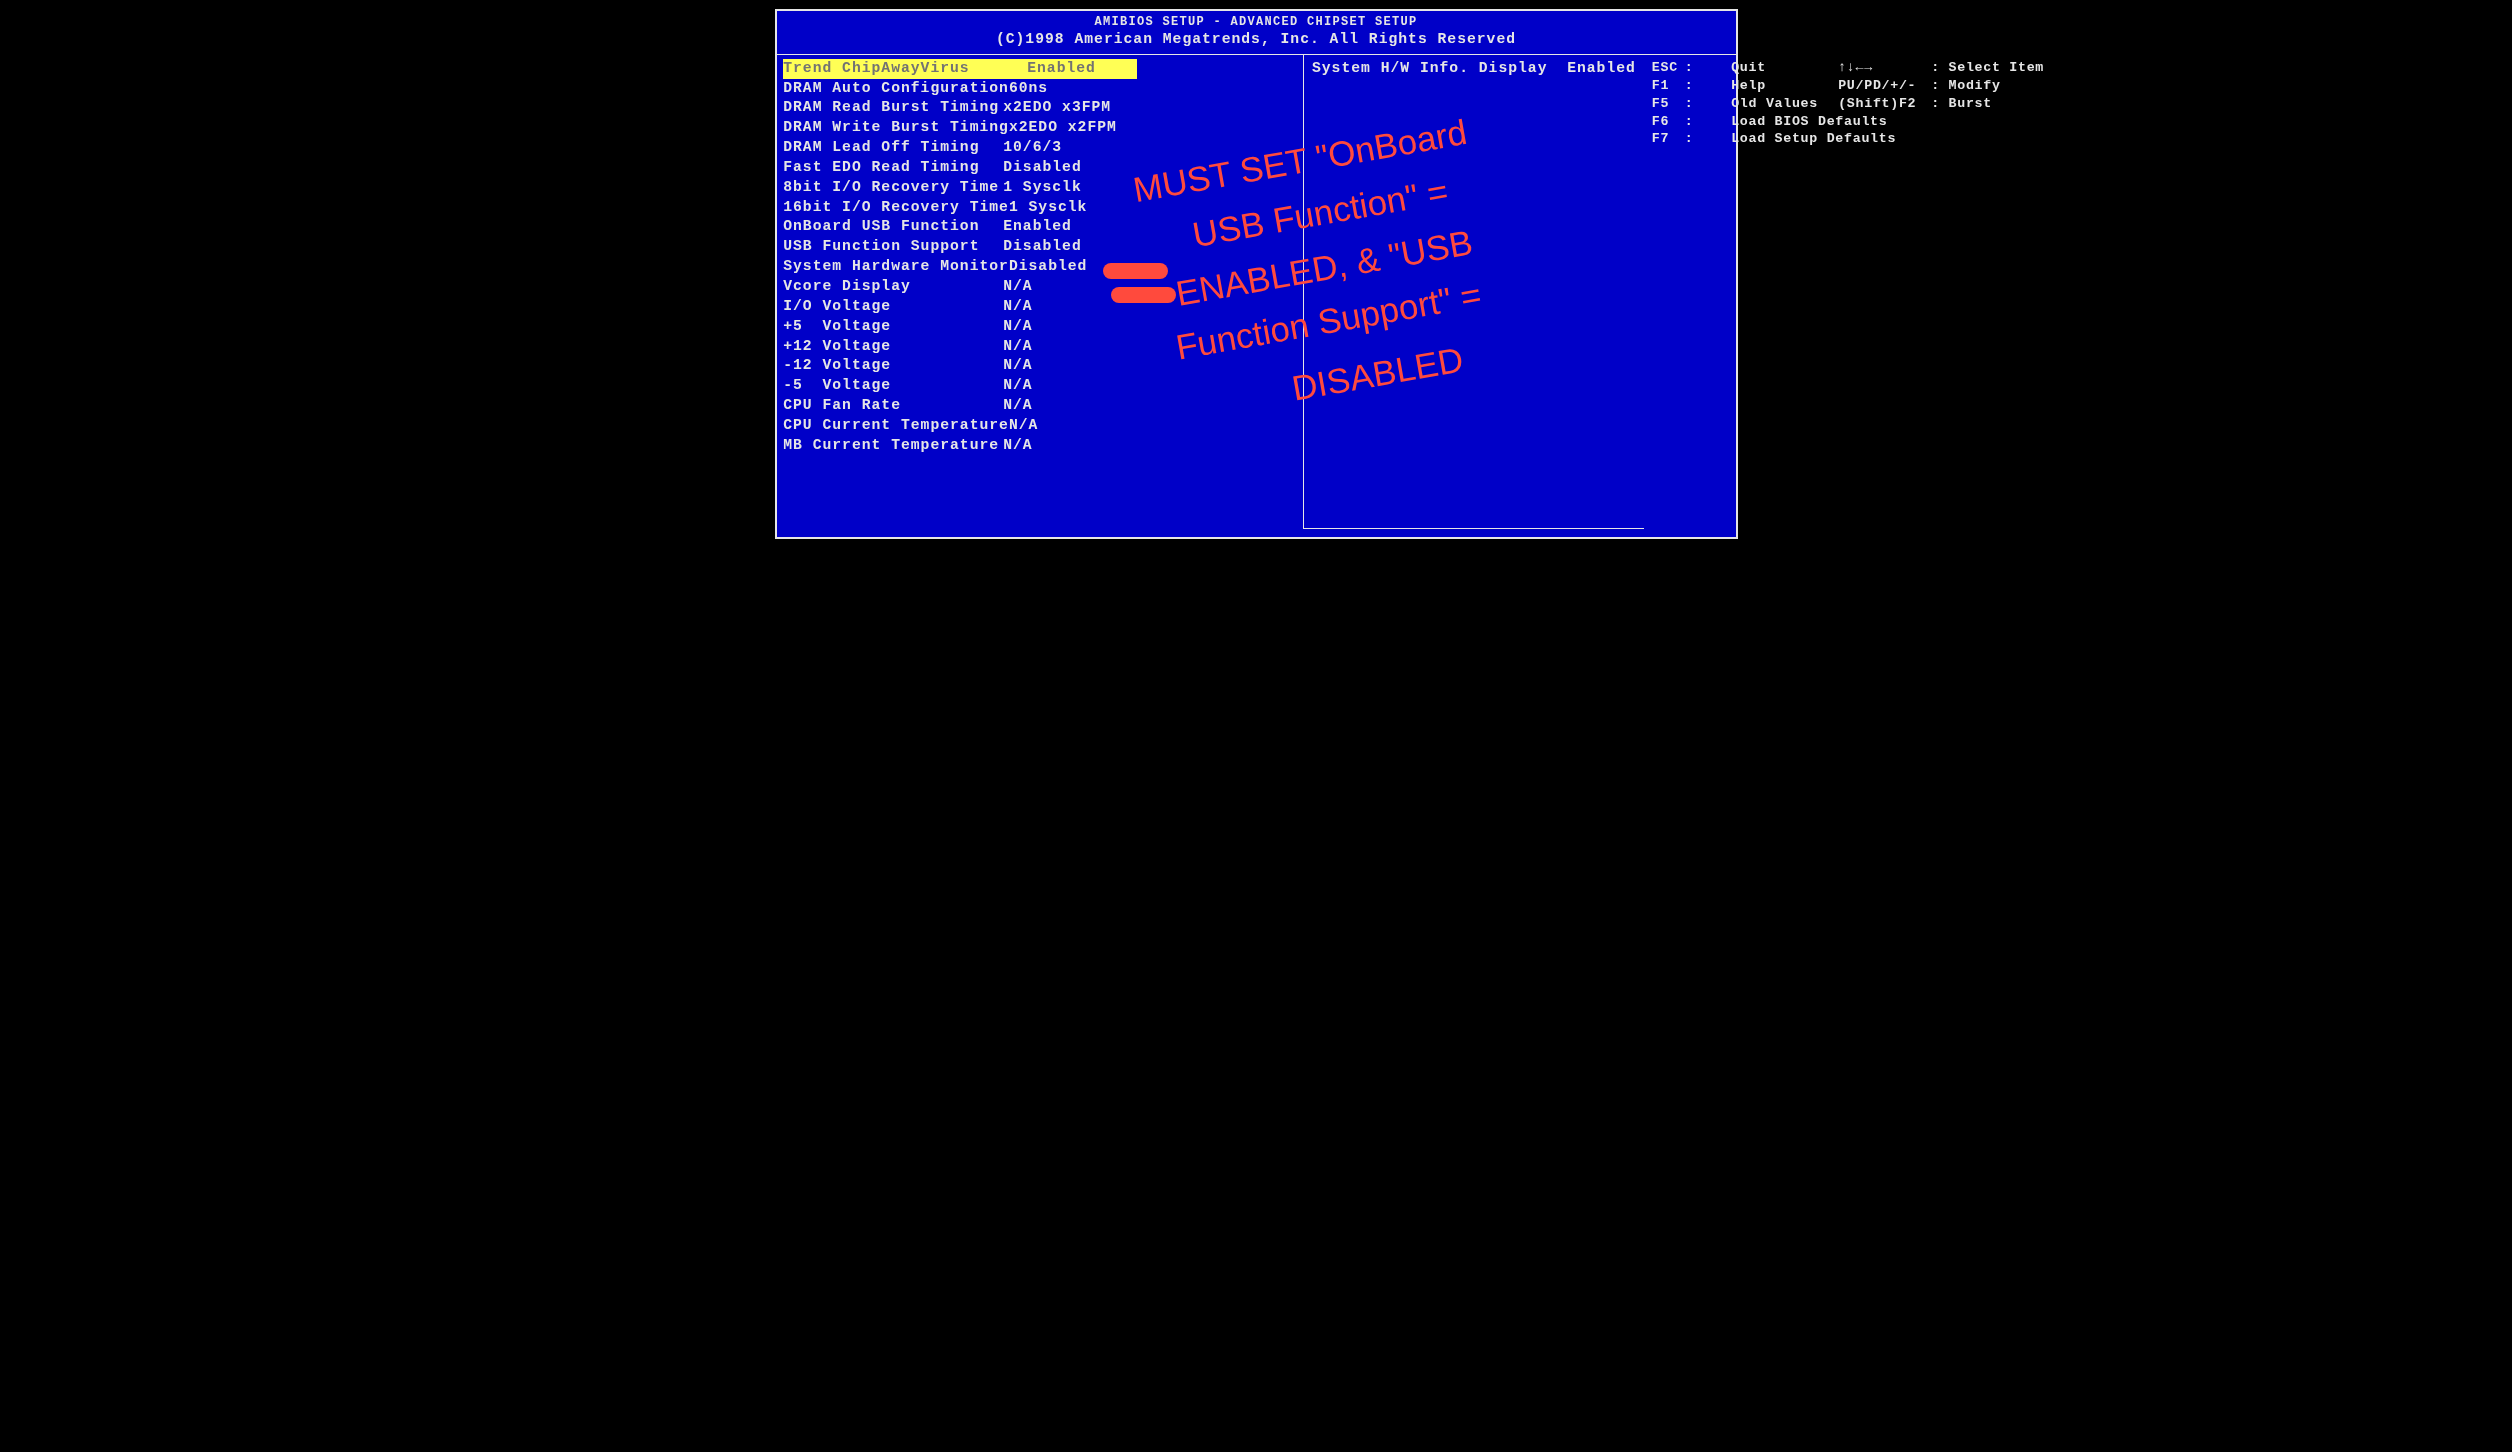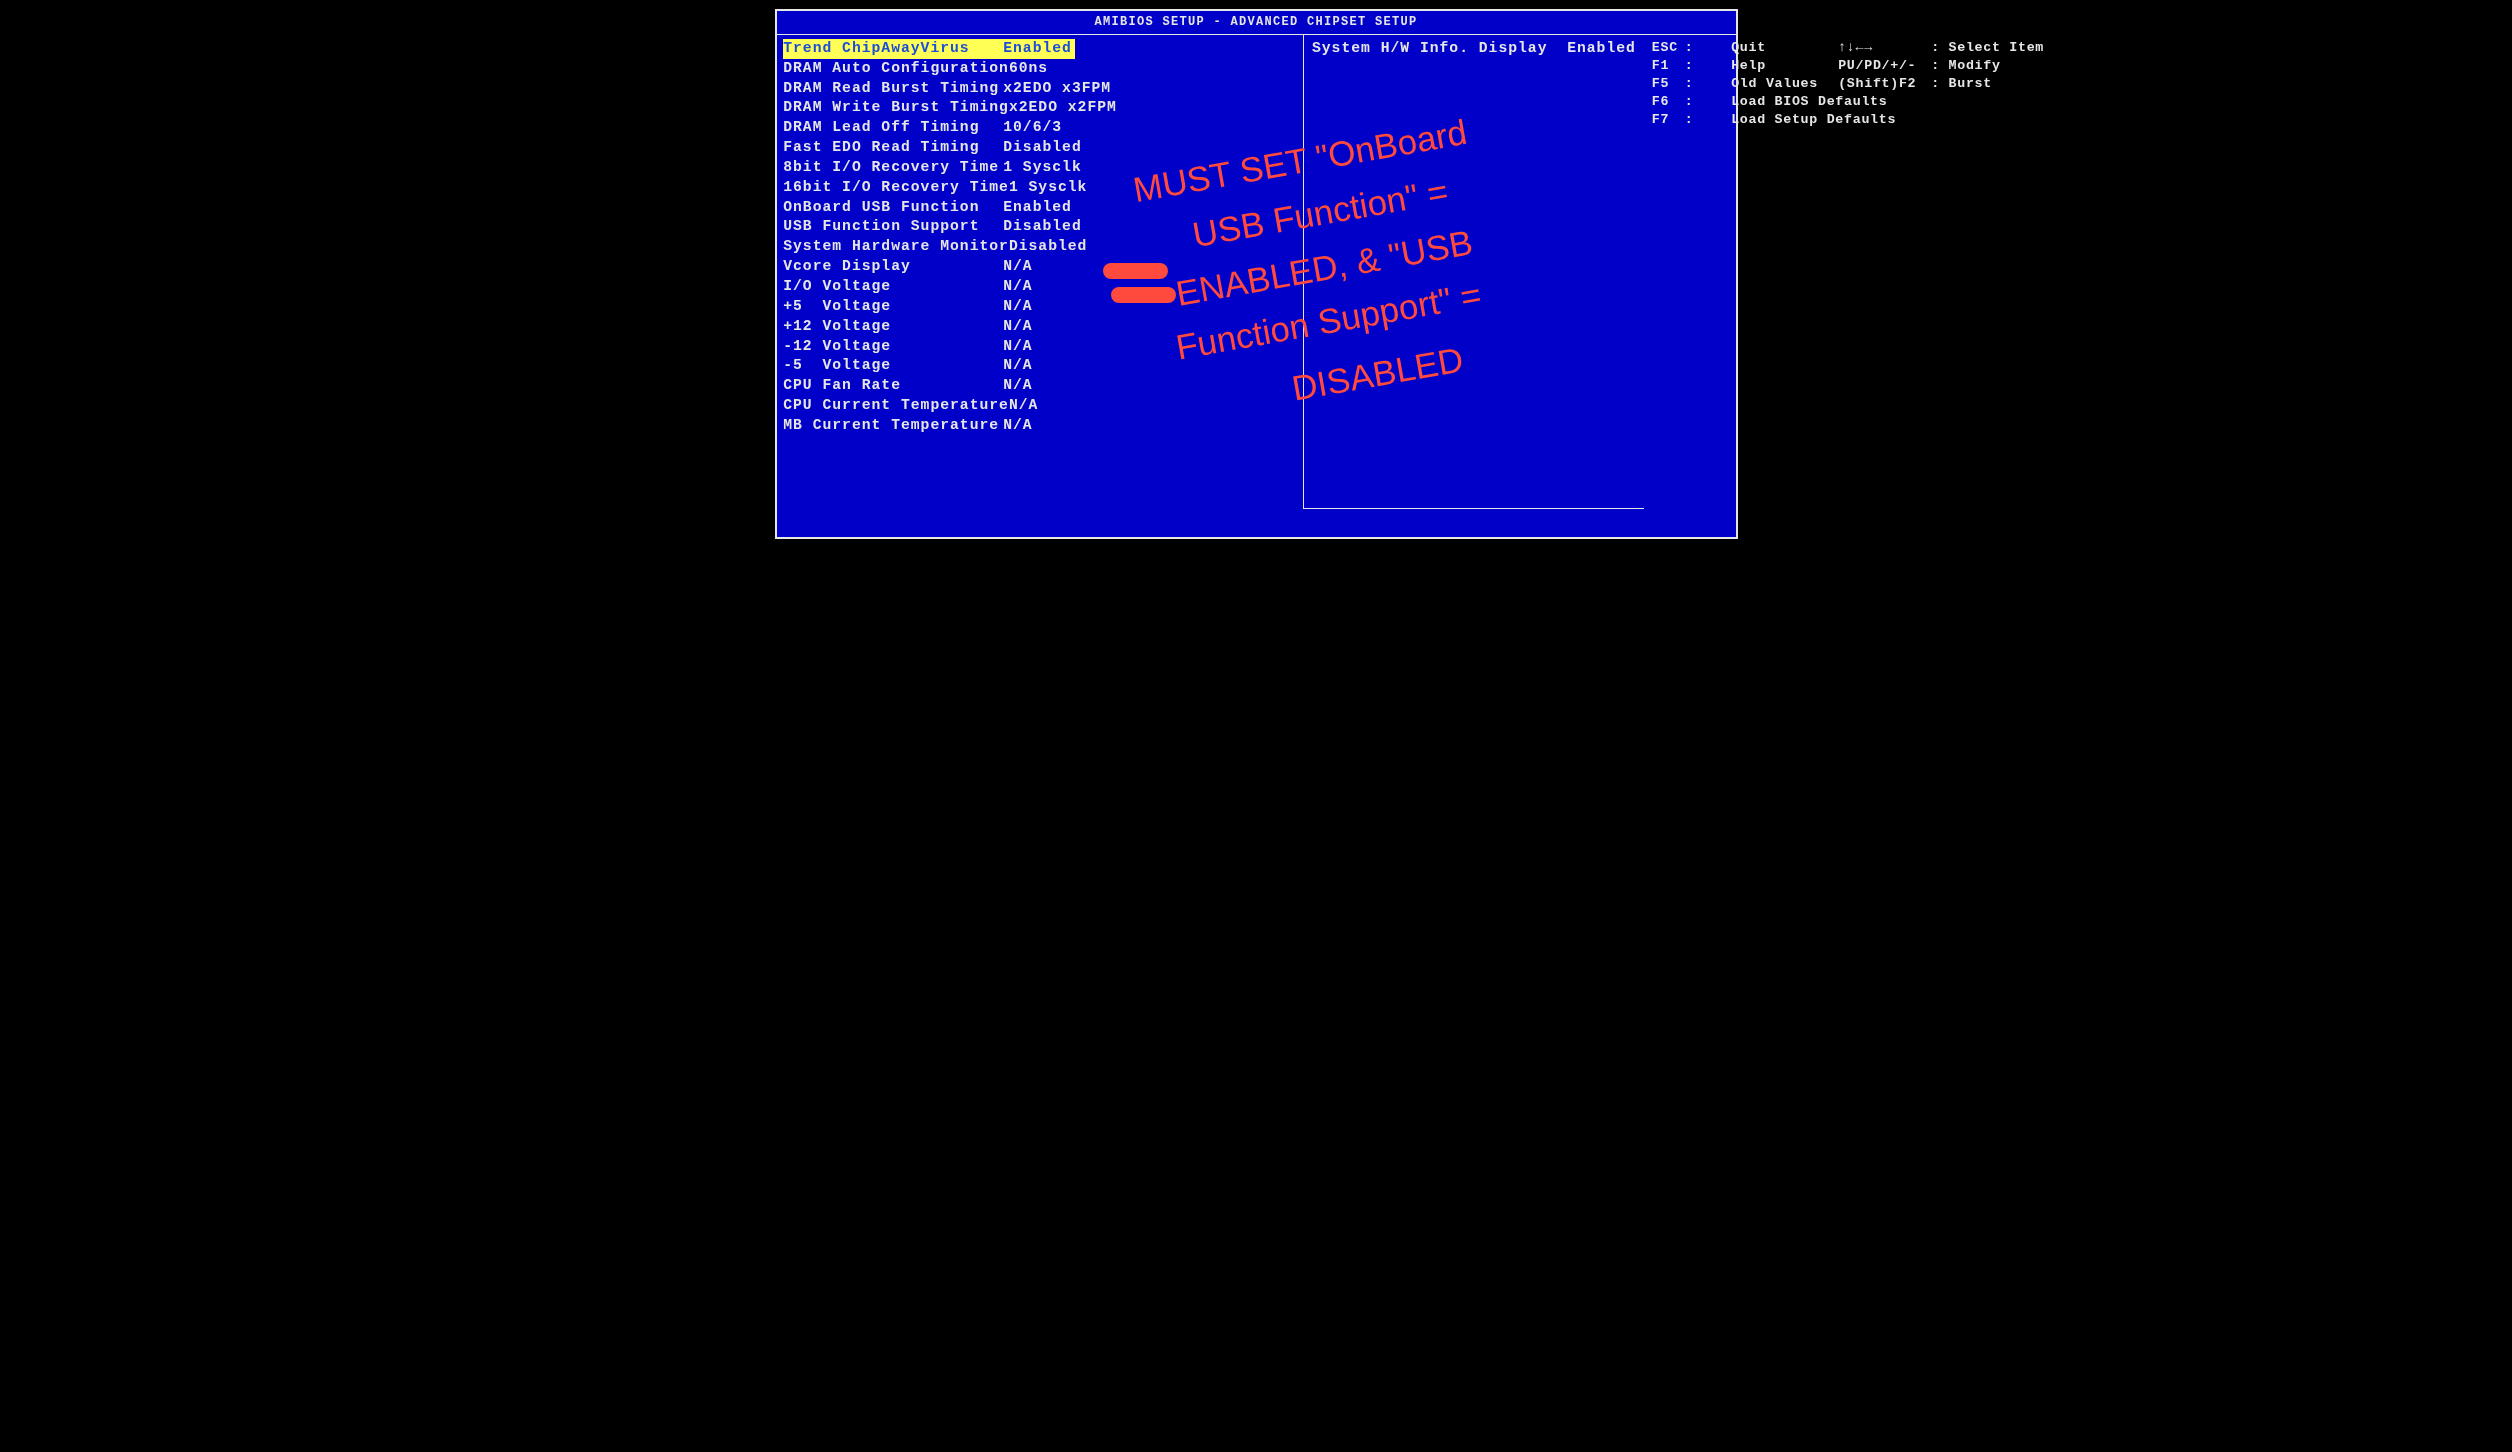--- a/index.html
+++ b/index.html
@@ -66,22 +66,23 @@
     white-space: pre;
   }
   .row .label {
     flex: 0 0 220px;
   }
   .row .value {
     flex: 1;
   }
   .row.selected {
     background: #ffff55;
-    color: #1d4ed8;
-    width: 292px;
+    color: #737373;
+    width: 354px;
+    gap: 24px;
   }
   .right-pane {
     flex: 1;
     display: flex;
     flex-direction: row;
   }
   .right-top {
     flex: 1;
     padding: 4px 8px;
     border-bottom: 1.3px solid #e6e6e6;
@@ -128,20 +129,21 @@
   }
 </style>
 </head>
 <body>
 
 <div class="screen">
   <div class="bios">
 
     <div class="header">
       <div class="header-title">AMIBIOS SETUP - ADVANCED CHIPSET SETUP</div>
+      <div class="header-sub">(C)1998 American Megatrends, Inc. All Rights Reserved</div>
     </div>
 
     <div class="body">
 
       <div class="left-pane">
         <div class="settings-list" id="settings-list">
             <div class="row selected"><span class="label">Trend ChipAwayVirus</span><span class="value">Enabled</span></div>
             <div class="row"><span class="label">DRAM Auto Configuration</span><span class="value">60ns</span></div>
             <div class="row"><span class="label">DRAM Read Burst Timing</span><span class="value">x2EDO x3FPM</span></div>
             <div class="row"><span class="label">DRAM Write Burst Timing</span><span class="value">x2EDO x2FPM</span></div>

